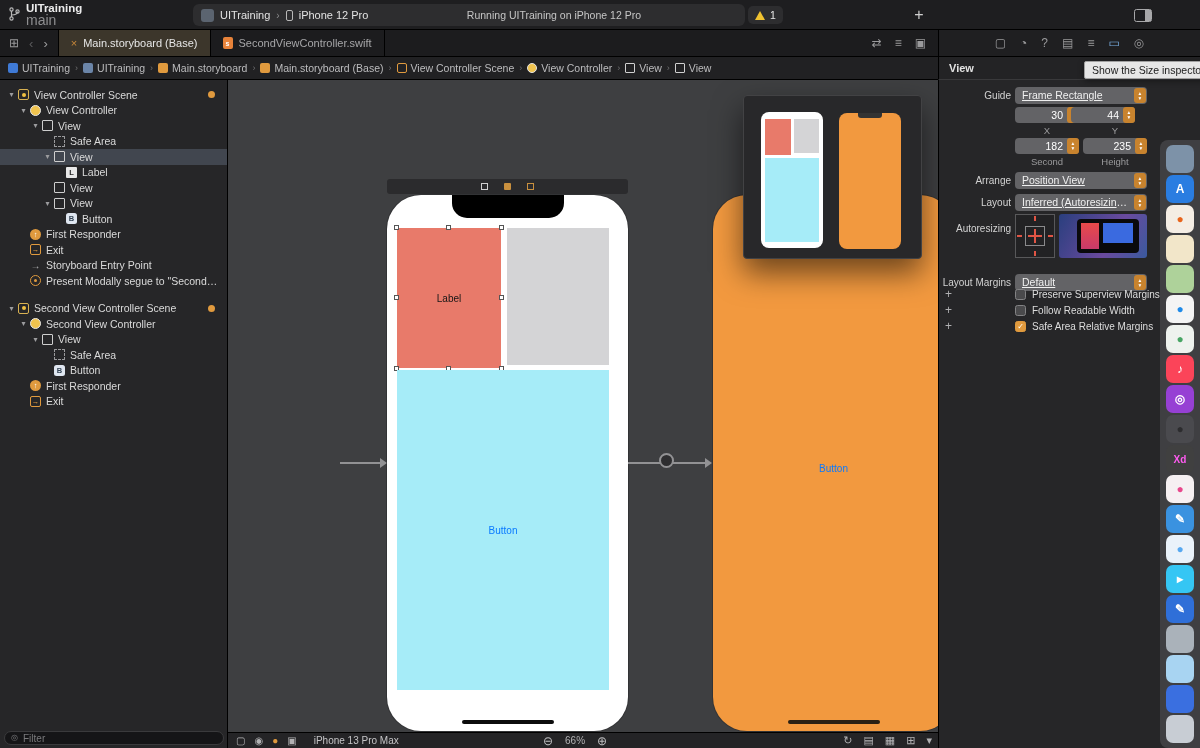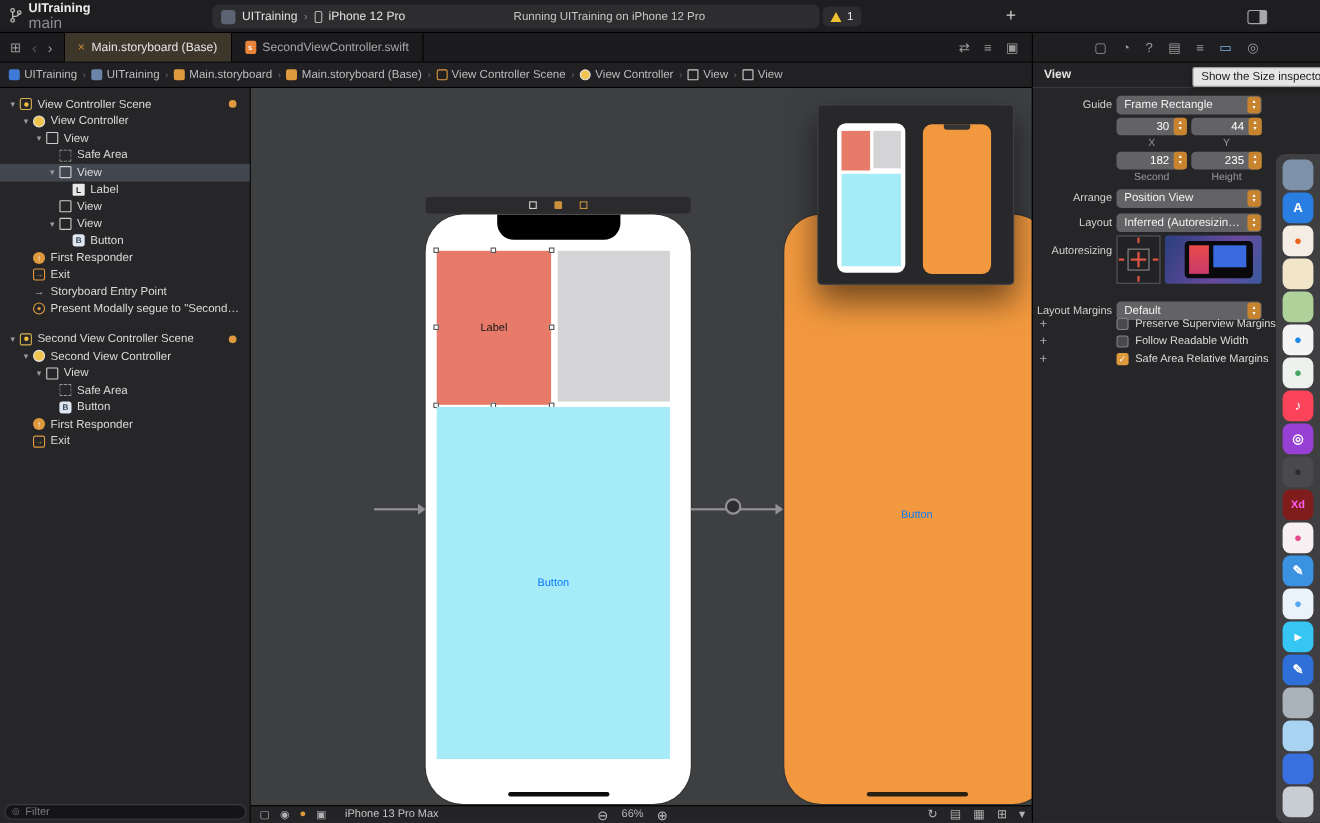--- a/index.html
+++ b/index.html
@@ -117,21 +117,21 @@
   .cb-zbtn { font-size:12px; color:#bcbcbe; }
   .cb-right { position:absolute; right:6px; top:0; bottom:0; display:flex; align-items:center; gap:11px; font-size:11px; }
 
   
   .insp-tabs { left:938px; top:30px; width:262px; height:27px; background:#1f1f21; border-left:1px solid #000; border-bottom:1px solid #000; display:flex; align-items:center; justify-content:center; gap:14px; font-size:12px; color:#9a9a9c; }
   .insp-tab.active { color:#7db4ea; }
   .insp-header { left:938px; top:57px; width:262px; height:23px; background:#232325; border-left:1px solid #000; border-bottom:1px solid #39393b; line-height:22px; padding-left:10px; font-size:11px; font-weight:bold; color:#e2e2e2; }
   .inspector { left:938px; top:80px; width:262px; height:668px; background:#262628; border-left:1px solid #000; font-size:10.5px; }
   .ins-label { position:absolute; left:0; width:72px; text-align:right; color:#d2d2d2; font-size:10px; }
   .dd { position:absolute; left:76px; width:132px; height:17px; background:#636366; border-radius:4px; color:#f0f0f0; }
-  .dd-text { display:block; line-height:17px; padding:0 16px 0 7px; font-size:10.5px; white-space:nowrap; overflow:hidden; text-overflow:ellipsis; }
+  .dd-text { display:block; line-height:17px; padding:0 16px 0 7px; font-size:10.5px; white-space:nowrap; overflow:hidden; text-overflow:ellipsis;text-decoration:underline; }
   .cap { position:absolute; right:1px; top:1px; bottom:1px; width:12px; background:#c8832e; border-radius:3px; display:flex; flex-direction:column; align-items:center; justify-content:center; }
   .cap i { font-style:normal; font-size:5.5px; line-height:5px; color:#fff; }
   .fld { position:absolute; width:64px; height:16px; background:#636366; border-radius:4px; display:flex; align-items:stretch; }
   .fval { flex:1; text-align:right; padding-right:4px; color:#fff; font-size:10.5px; line-height:16px; }
   .axis-label { position:absolute; width:64px; text-align:center; color:#9a9a9c; font-size:9.5px; }
   .ar-box { position:absolute; left:76px; top:134px; width:40px; height:44px; background:#222224; border:1px solid #58585a; }
   .ar-tick { position:absolute; background:#e05545; }
   .ar-t { left:50%; top:1px; width:2px; height:5px; margin-left:-1px; }
   .ar-b { left:50%; bottom:1px; width:2px; height:5px; margin-left:-1px; }
   .ar-l { top:50%; left:1px; height:2px; width:5px; margin-top:-1px; }
@@ -458,21 +458,21 @@
       </span>
   </div>
 
   <div class="fld" style="left:76px;top:27px">
     <span class="fval">30</span>
     <span class="cap" style="position:relative;right:0;top:0;bottom:0">
         <i>▴</i>
         <i>▾</i>
       </span>
   </div>
-  <div class="fld" style="left:144px;top:27px">
+  <div class="fld" style="left:132px;top:27px">
     <span class="fval">44</span>
     <span class="cap" style="position:relative;right:0;top:0;bottom:0">
         <i>▴</i>
         <i>▾</i>
       </span>
   </div>
   <div class="axis-label" style="left:76px;top:45px">X</div>
   <div class="axis-label" style="left:144px;top:45px">Y</div>
 
   <div class="fld" style="left:76px;top:58px">
@@ -562,21 +562,21 @@
     <div class="dock-ic" style="background: rgb(125, 146, 168);"></div>
     <div class="dock-ic" style="background: rgb(42, 125, 225); color: rgb(255, 255, 255);">A</div>
     <div class="dock-ic" style="background: rgb(244, 237, 228); color: rgb(232, 100, 28);">●</div>
     <div class="dock-ic" style="background: rgb(242, 230, 201);"></div>
     <div class="dock-ic" style="background: rgb(174, 210, 154);"></div>
     <div class="dock-ic" style="background: rgb(244, 244, 244); color: rgb(31, 138, 232);">●</div>
     <div class="dock-ic" style="background: rgb(238, 242, 238); color: rgb(72, 165, 100);">●</div>
     <div class="dock-ic" style="background: rgb(251, 68, 89); color: rgb(255, 255, 255);">♪</div>
     <div class="dock-ic" style="background: rgb(150, 64, 212); color: rgb(255, 255, 255);">◎</div>
     <div class="dock-ic" style="background: rgb(74, 74, 78); color: rgb(44, 44, 46);">●</div>
-    <div class="dock-ic" style="background: #7f1d1d; color: rgb(255, 91, 241); font-size: 10px; text-align: right;">Xd</div>
+    <div class="dock-ic" style="background: #404040; color: rgb(255, 91, 241); font-size: 10px; text-align: right;">Xd</div>
     <div class="dock-ic" style="background: rgb(246, 240, 242); color: rgb(232, 72, 140);">●</div>
     <div class="dock-ic" style="background: rgb(58, 146, 224); color: rgb(255, 255, 255);">✎</div>
     <div class="dock-ic" style="background: rgb(234, 242, 250); color: rgb(87, 168, 240);">●</div>
     <div class="dock-ic" style="background: rgb(53, 198, 244); color: rgb(255, 255, 255);">▸</div>
     <div class="dock-ic" style="background: rgb(47, 111, 216); color: rgb(255, 255, 255);">✎</div>
     <div class="dock-ic" style="background: rgb(170, 178, 186);"></div>
     <div class="dock-ic" style="background: rgb(168, 212, 242);"></div>
     <div class="dock-ic" style="background: rgb(58, 111, 224);"></div>
     <div class="dock-ic" style="background: rgb(200, 205, 212);"></div>
   </div>

